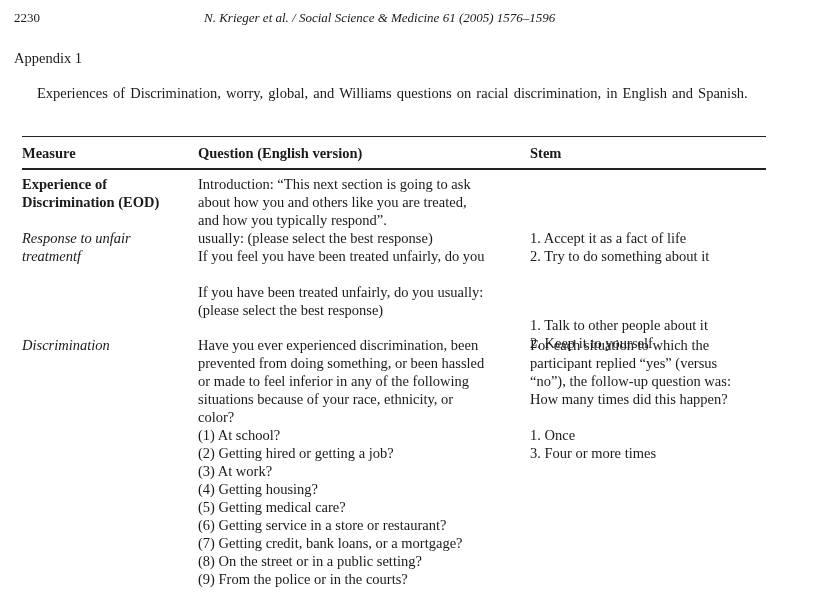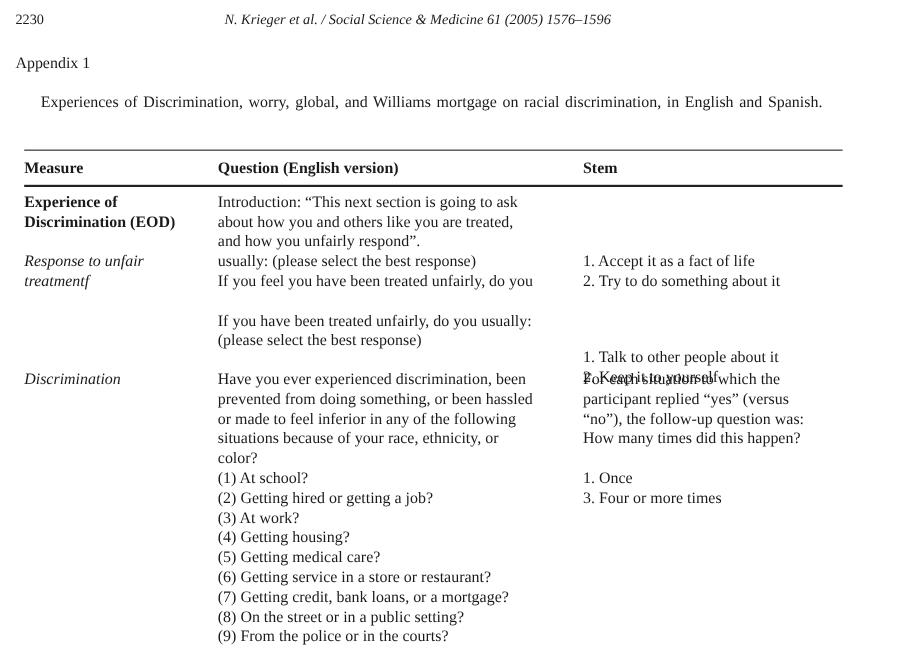--- a/index.html
+++ b/index.html
@@ -72,37 +72,37 @@
   .italic { font-style: italic; }
   .line { display: block; }
 </style>
 </head>
 <body>
 
 <div class="abs running-head page-number">2230</div>
 <div class="abs running-head journal-ref">N. Krieger et al. / Social Science &amp; Medicine 61 (2005) 1576–1596</div>
 
 <div class="abs appendix-title">Appendix 1</div>
-<div class="abs caption">Experiences of Discrimination, worry, global, and Williams mortgage on racial discrimination, in English and Spanish.</div>
+<div class="abs caption">Experiences of Discrimination, worry, global, and Williams questions on racial discrimination, in English and Spanish.</div>
 
 <div class="rule top"></div>
 <div class="rule header-bottom"></div>
 
 <div class="th col-measure">Measure</div>
 <div class="th col-question">Question (English version)</div>
 <div class="th col-stem">Stem</div>
 
 <div class="cell col-measure bold" style="top:175px;">
   <span class="line">Experience of</span>
   <span class="line">Discrimination (EOD)</span>
 </div>
 <div class="cell col-question" style="top:175px;">
   <span class="line">Introduction: “This next section is going to ask</span>
   <span class="line">about how you and others like you are treated,</span>
-  <span class="line">and how you unfairly respond”.</span>
+  <span class="line">and how you typically respond”.</span>
 </div>
 
 <div class="cell col-measure italic" style="top:229px;">
   <span class="line">Response to unfair</span>
   <span class="line">treatmentf</span>
 </div>
 <div class="cell col-question" style="top:229px;">
   <span class="line">usually: (please select the best response)</span>
   <span class="line">If you feel you have been treated unfairly, do you</span>
 </div>

